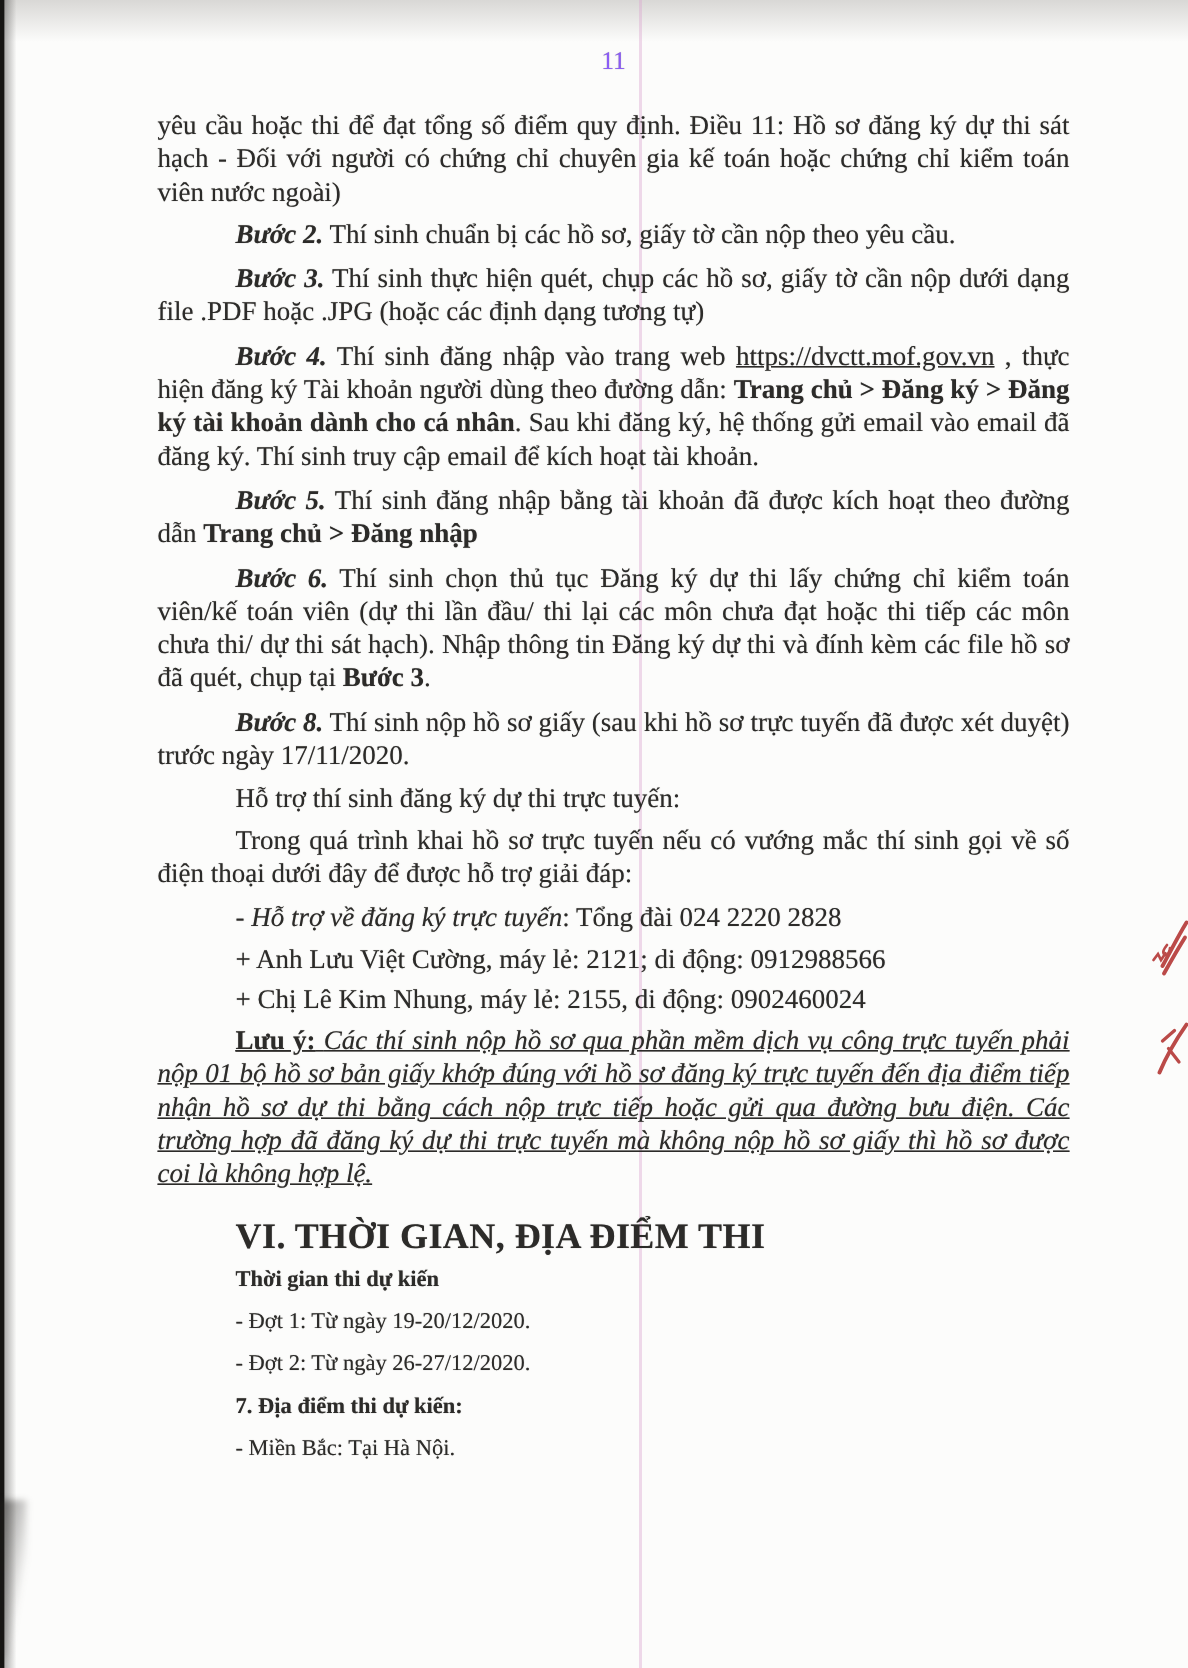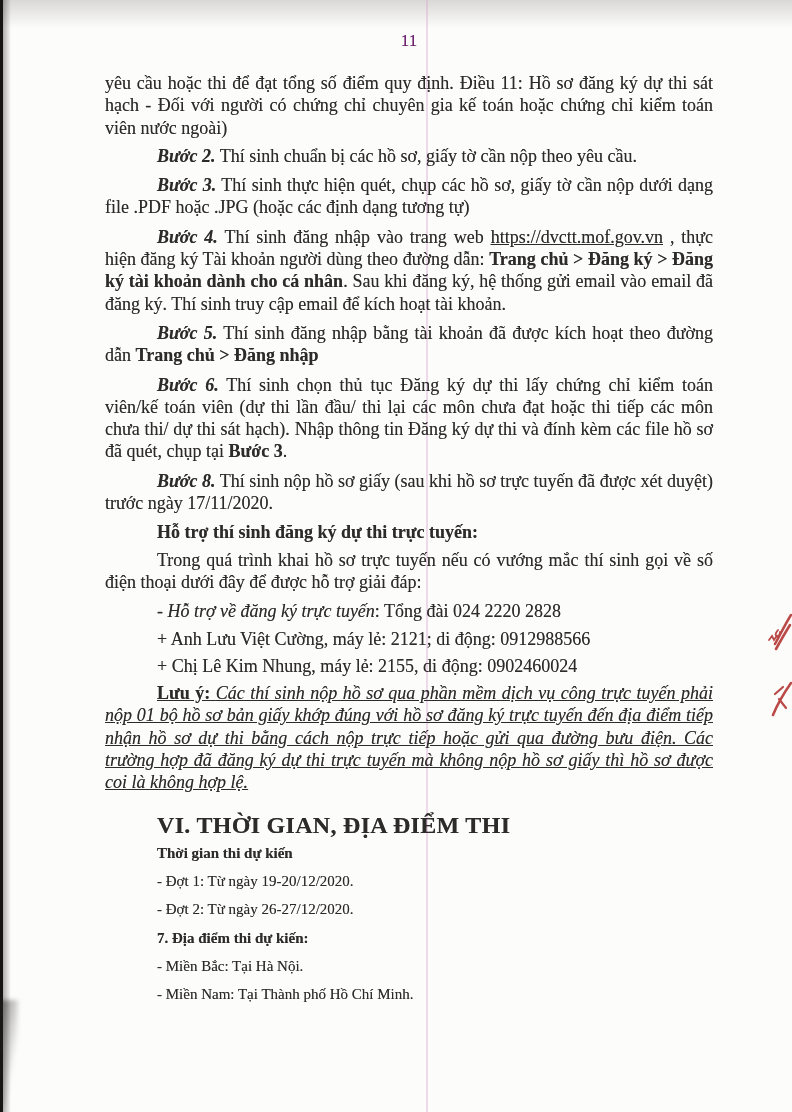--- a/index.html
+++ b/index.html
@@ -36,32 +36,32 @@
     position: absolute; left: 426px; top: 0; width: 2px; height: 100%;
     background: rgba(219, 166, 208, 0.42);
   }
   .red-marks {
     position: absolute; right: 0; top: 603px; width: 38px; height: 120px;
   }
   
   .content { position: absolute; left: 105px; top: 30px; width: 608px; }
   .page-number {
     text-align: center; font-size: 17px; line-height: 22px;
-    margin: 0 0 20px; color: #701a75;
+    margin: 0 0 20px; color: #8b5cf6;
   }
   .para {
     font-size: 18px; line-height: 22.3px;
     margin: 0 0 7px; text-align: justify; text-indent: 52px;
   }
   .intro { text-indent: 0; margin-bottom: 6px; }
   .lbl { font-weight: bold; font-style: italic; }
   .b { font-weight: bold; }
   .it { font-style: italic; }
   .link { text-decoration: underline; }
-  .heading-bold { font-weight: bold; margin-bottom: 8px; }
+  .heading-bold { font-weight: normal; margin-bottom: 8px; }
   .single { margin-bottom: 5px; text-align: left; }
   .note { font-style: italic; margin-bottom: 19px; text-decoration: underline; }
   .note-label {
     font-style: normal; font-weight: bold; text-decoration: underline;
   }
   .vi-title {
     font-size: 24px; line-height: 25px; font-weight: bold;
     text-indent: 52px; margin: 0 0 4px; letter-spacing: 0.3px; text-align: left;
   }
   .vi-line {
@@ -124,17 +124,16 @@
 
     <p class="para note"><span class="note-label">Lưu ý:</span> <span>Các thí sinh nộp hồ sơ qua phần mềm dịch vụ công trực tuyến phải nộp 01 bộ hồ sơ bản giấy khớp đúng với hồ sơ đăng ký trực tuyến đến địa điểm tiếp nhận hồ sơ dự thi bằng cách nộp trực tiếp hoặc gửi qua đường bưu điện. Các trường hợp đã đăng ký dự thi trực tuyến mà không nộp hồ sơ giấy thì hồ sơ được coi là không hợp lệ.</span></p>
 
     <div>
       <p class="vi-title">VI. THỜI GIAN, ĐỊA ĐIỂM THI</p>
       <p class="vi-line b">Thời gian thi dự kiến</p>
       <p class="vi-line">- Đợt 1: Từ ngày 19-20/12/2020.</p>
       <p class="vi-line">- Đợt 2: Từ ngày 26-27/12/2020.</p>
       <p class="vi-line b">7. Địa điểm thi dự kiến:</p>
       <p class="vi-line">- Miền Bắc: Tại Hà Nội.</p>
-      <p class="vi-line">- Miền Nam: Tại Thành phố Hồ Chí Minh.</p>
     </div>
 
   </div>
 </div>
 
 </body></html>

